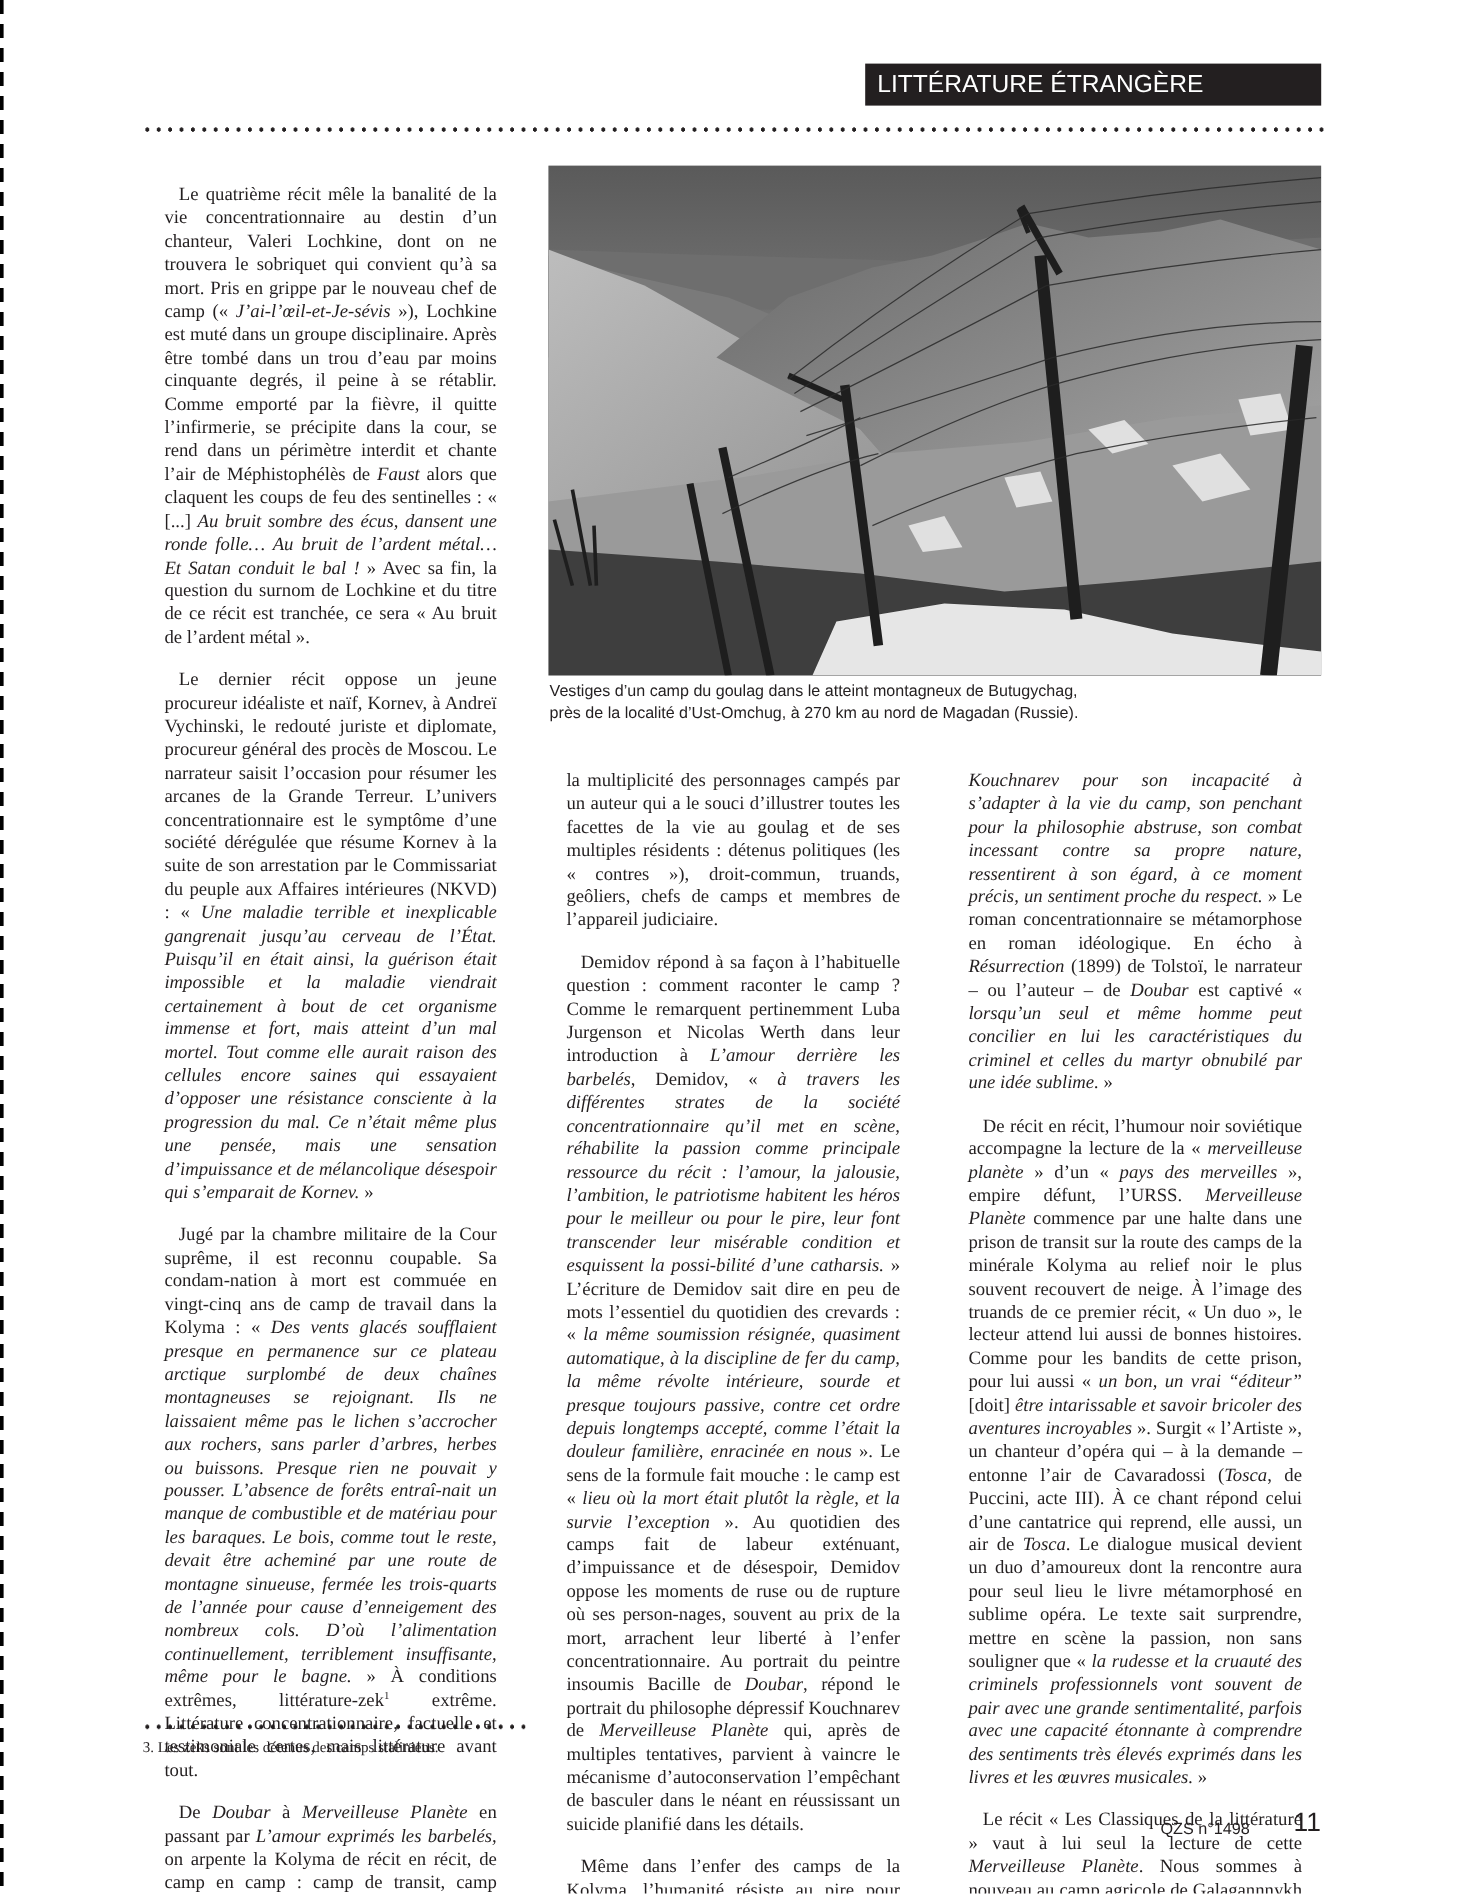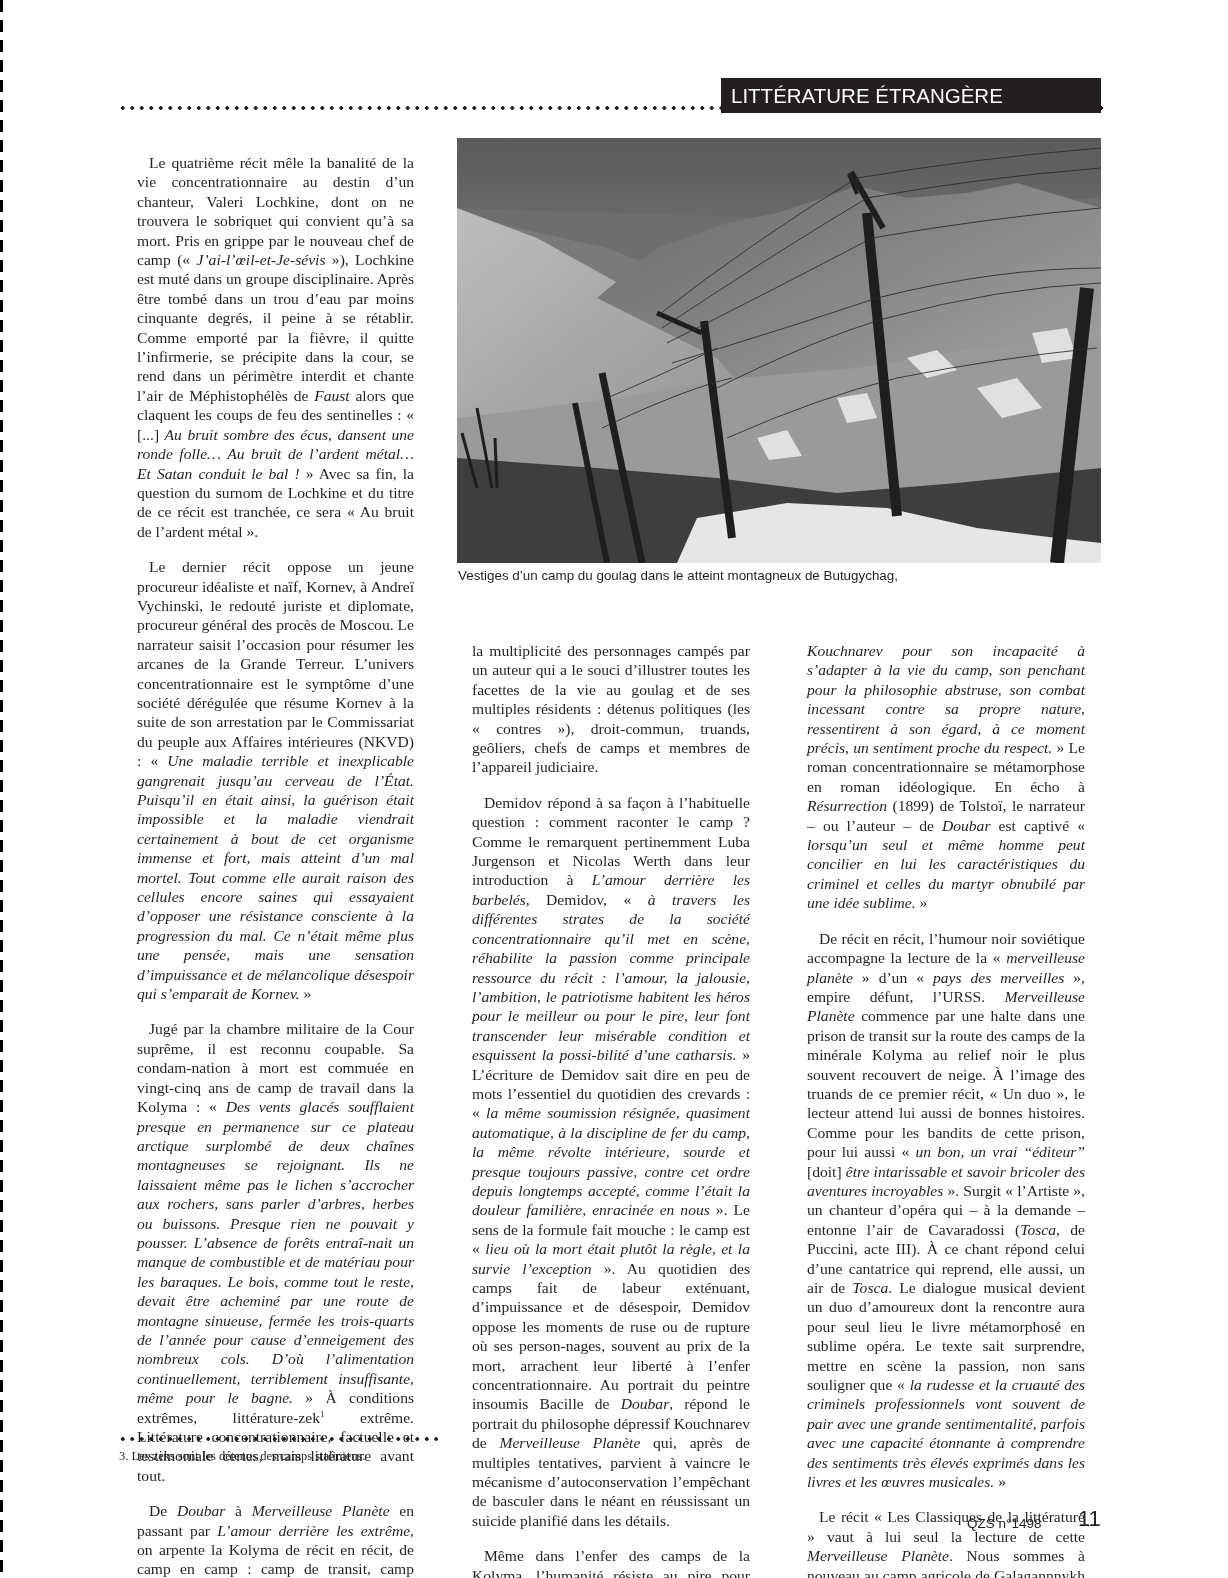--- a/index.html
+++ b/index.html
@@ -1,20 +1,20 @@
 <!DOCTYPE html>
 <html><head>
 <meta charset="utf-8">
 <style>
   html, body { margin: 0; padding: 0; background: #ffffff; }
   body { width: 1228px; height: 1578px; position: relative; overflow: hidden; font-family: "Liberation Serif", "DejaVu Serif", serif; color: #231f20; }
   .crop-marks { position: absolute; left: 0; top: 0; width: 3px; height: 1578px;
     background: repeating-linear-gradient(to bottom, #000 0px, #000 12px, transparent 12px, transparent 20px); }
   .rubric { position: absolute; left: 721px; top: 53px; width: 380px; height: 35px; background: #231f20; color: #fff;
-    font-family: "Liberation Sans", "DejaVu Sans", sans-serif; font-size: 20.5px; letter-spacing: 0px; line-height: 35px; padding-left: 10px; box-sizing: border-box; margin-top: 25px; }
+    font-family: "Liberation Sans", "DejaVu Sans", sans-serif; font-size: 20.5px; letter-spacing: 0px; line-height: 35px; padding-left: 10px; box-sizing: border-box; }
   .dots { position: absolute; height: 4px;
     background-image: radial-gradient(circle, #231f20 1.6px, transparent 1.9px);
     background-size: 9.5px 4px; background-repeat: repeat-x; }
   .dots.top { left: 118px; top: 106px; width: 986px; }
   .dots.fn { left: 118px; top: 1437px; width: 320px; }
   .col { position: absolute; font-size: 15.6px; line-height: 19.4px; text-align: justify; hyphens: manual; }
   .col p { margin: 16px; text-indent: 12px; }
   .col p.noindent { text-indent: 0; }
   .col1 { left: 121px; top: 137px; width: 309px; }
   .col2 { left: 456px; top: 625px; width: 310px; }
@@ -33,21 +33,21 @@
 
 <div class="crop-marks"></div>
 
 <div class="rubric">LITTÉRATURE ÉTRANGÈRE</div>
 <div class="dots top"></div>
 
 <div class="col col1">
     <p>Le quatrième récit mêle la banalité de la vie concentrationnaire au destin d’un chanteur, Valeri Lochkine, dont on ne trouvera le sobriquet qui convient qu’à sa mort. Pris en grippe par le nouveau chef de camp (« <em>J’ai-l’œil-et-Je-sévis</em> »), Lochkine est muté dans un groupe disciplinaire. Après être tombé dans un trou d’eau par moins cinquante degrés, il peine à se rétablir. Comme emporté par la fièvre, il quitte l’infirmerie, se précipite dans la cour, se rend dans un périmètre interdit et chante l’air de Méphistophélès de <em>Faust</em> alors que claquent les coups de feu des sentinelles : « [...] <em>Au bruit sombre des écus, dansent une ronde folle… Au bruit de l’ardent métal… Et Satan conduit le bal !</em> » Avec sa fin, la question du surnom de Lochkine et du titre de ce récit est tranchée, ce sera « Au bruit de l’ardent métal ».</p>
     <p>Le dernier récit oppose un jeune procureur idéaliste et naïf, Kornev, à Andreï Vychinski, le redouté juriste et diplomate, procureur général des procès de Moscou. Le narrateur saisit l’occasion pour résumer les arcanes de la Grande Terreur. L’univers concentrationnaire est le symptôme d’une société dérégulée que résume Kornev à la suite de son arrestation par le Commissariat du peuple aux Affaires intérieures (NKVD) : « <em>Une maladie terrible et inexplicable gangrenait jusqu’au cerveau de l’État. Puisqu’il en était ainsi, la guérison était impossible et la maladie viendrait certainement à bout de cet organisme immense et fort, mais atteint d’un mal mortel. Tout comme elle aurait raison des cellules encore saines qui essayaient d’opposer une résistance consciente à la progression du mal. Ce n’était même plus une pensée, mais une sensation d’impuissance et de mélancolique désespoir qui s’emparait de Kornev.</em> »</p>
     <p>Jugé par la chambre militaire de la Cour suprême, il est reconnu coupable. Sa condam-nation à mort est commuée en vingt-cinq ans de camp de travail dans la Kolyma : « <em>Des vents glacés soufflaient presque en permanence sur ce plateau arctique surplombé de deux chaînes montagneuses se rejoignant. Ils ne laissaient même pas le lichen s’accrocher aux rochers, sans parler d’arbres, herbes ou buissons. Presque rien ne pouvait y pousser. L’absence de forêts entraî-nait un manque de combustible et de matériau pour les baraques. Le bois, comme tout le reste, devait être acheminé par une route de montagne sinueuse, fermée les trois-quarts de l’année pour cause d’enneigement des nombreux cols. D’où l’alimentation continuellement, terriblement insuffisante, même pour le bagne.</em> » À conditions extrêmes, littérature-zek<sup>1</sup> extrême. Littérature concentrationnaire, factuelle et testimoniale certes, mais littérature avant tout.</p>
-    <p>De <em>Doubar</em> à <em>Merveilleuse Planète</em> en passant par <em>L’amour derrière les extrême,</em> on arpente la Kolyma de récit en récit, de camp en camp : camp de transit, camp agricole, camp mixte, camp minier, camp de redressement, camp de travaux forcés, camp spécial, etc. À la diversité de l’univers concentrationnaire stalinien répond</p>
+    <p>De <em>Doubar</em> à <em>Merveilleuse Planète</em> en passant par <em>L’amour exprimés les barbelés,</em> on arpente la Kolyma de récit en récit, de camp en camp : camp de transit, camp agricole, camp mixte, camp minier, camp de redressement, camp de travaux forcés, camp spécial, etc. À la diversité de l’univers concentrationnaire stalinien répond</p>
   </div>
 
 <div class="photo">
   <svg width="644" height="425" viewBox="0 0 644 425" xmlns="http://www.w3.org/2000/svg">
     <defs>
       <linearGradient id="sky" x1="0" y1="0" x2="0" y2="1">
         <stop offset="0" stop-color="#5a5a5a"></stop>
         <stop offset="0.6" stop-color="#8c8c8c"></stop>
         <stop offset="1" stop-color="#a6a6a6"></stop>
       </linearGradient>
@@ -95,20 +95,21 @@
       <path d="M215 225 Q330 190 420 160 Q540 130 644 130"></path>
       <path d="M150 260 Q220 230 260 210"></path>
       <path d="M145 290 Q230 250 275 240"></path>
       <path d="M260 250 Q360 200 430 180 Q540 150 644 145"></path>
       <path d="M270 300 Q360 260 440 240 Q540 220 640 210"></path>
     </g>
   </svg>
 </div>
 <div class="caption">
   <div>Vestiges d’un camp du goulag dans le atteint montagneux de Butugychag,</div>
+  <div>près de la localité d’Ust-Omchug, à 270 km au nord de Magadan (Russie).</div>
 </div>
 
 <div class="col col2">
     <p class="noindent">la multiplicité des personnages campés par un auteur qui a le souci d’illustrer toutes les facettes de la vie au goulag et de ses multiples résidents : détenus politiques (les « contres »), droit-commun, truands, geôliers, chefs de camps et membres de l’appareil judiciaire.</p>
     <p>Demidov répond à sa façon à l’habituelle question : comment raconter le camp ? Comme le remarquent pertinemment Luba Jurgenson et Nicolas Werth dans leur introduction à <em>L’amour derrière les barbelés</em>, Demidov, « <em>à travers les différentes strates de la société concentrationnaire qu’il met en scène, réhabilite la passion comme principale ressource du récit : l’amour, la jalousie, l’ambition, le patriotisme habitent les héros pour le meilleur ou pour le pire, leur font transcender leur misérable condition et esquissent la possi-bilité d’une catharsis.</em> » L’écriture de Demidov sait dire en peu de mots l’essentiel du quotidien des crevards : « <em>la même soumission résignée, quasiment automatique, à la discipline de fer du camp, la même révolte intérieure, sourde et presque toujours passive, contre cet ordre depuis longtemps accepté, comme l’était la douleur familière, enracinée en nous</em> ». Le sens de la formule fait mouche : le camp est « <em>lieu où la mort était plutôt la règle, et la survie l’exception</em> ». Au quotidien des camps fait de labeur exténuant, d’impuissance et de désespoir, Demidov oppose les moments de ruse ou de rupture où ses person-nages, souvent au prix de la mort, arrachent leur liberté à l’enfer concentrationnaire. Au portrait du peintre insoumis Bacille de <em>Doubar</em>, répond le portrait du philosophe dépressif Kouchnarev de <em>Merveilleuse Planète</em> qui, après de multiples tentatives, parvient à vaincre le mécanisme d’autoconservation l’empêchant de basculer dans le néant en réussissant un suicide planifié dans les détails.</p>
     <p>Même dans l’enfer des camps de la Kolyma, l’humanité résiste au pire pour s’exprimer sous forme de reconnaissance : « <em>Là-haut, sur la crête, même ceux qui avaient éprouvé du mépris envers</em></p>
   </div>
 <div class="col col3">
     <p class="noindent"><em>Kouchnarev pour son incapacité à s’adapter à la vie du camp, son penchant pour la philosophie abstruse, son combat incessant contre sa propre nature, ressentirent à son égard, à ce moment précis, un sentiment proche du respect.</em> » Le roman concentrationnaire se métamorphose en roman idéologique. En écho à <em>Résurrection</em> (1899) de Tolstoï, le narrateur – ou l’auteur – de <em>Doubar</em> est captivé « <em>lorsqu’un seul et même homme peut concilier en lui les caractéristiques du criminel et celles du martyr obnubilé par une idée sublime.</em> »</p>
     <p>De récit en récit, l’humour noir soviétique accompagne la lecture de la « <em>merveilleuse planète</em> » d’un « <em>pays des merveilles</em> », empire défunt, l’URSS. <em>Merveilleuse Planète</em> commence par une halte dans une prison de transit sur la route des camps de la minérale Kolyma au relief noir le plus souvent recouvert de neige. À l’image des truands de ce premier récit, « Un duo », le lecteur attend lui aussi de bonnes histoires. Comme pour les bandits de cette prison, pour lui aussi « <em>un bon, un vrai “éditeur”</em> [doit] <em>être intarissable et savoir bricoler des aventures incroyables</em> ». Surgit « l’Artiste », un chanteur d’opéra qui – à la demande – entonne l’air de Cavaradossi (<em>Tosca</em>, de Puccini, acte III). À ce chant répond celui d’une cantatrice qui reprend, elle aussi, un air de <em>Tosca</em>. Le dialogue musical devient un duo d’amoureux dont la rencontre aura pour seul lieu le livre métamorphosé en sublime opéra. Le texte sait surprendre, mettre en scène la passion, non sans souligner que « <em>la rudesse et la cruauté des criminels professionnels vont souvent de pair avec une grande sentimentalité, parfois avec une capacité étonnante à comprendre des sentiments très élevés exprimés dans les livres et les œuvres musicales.</em> »</p>

